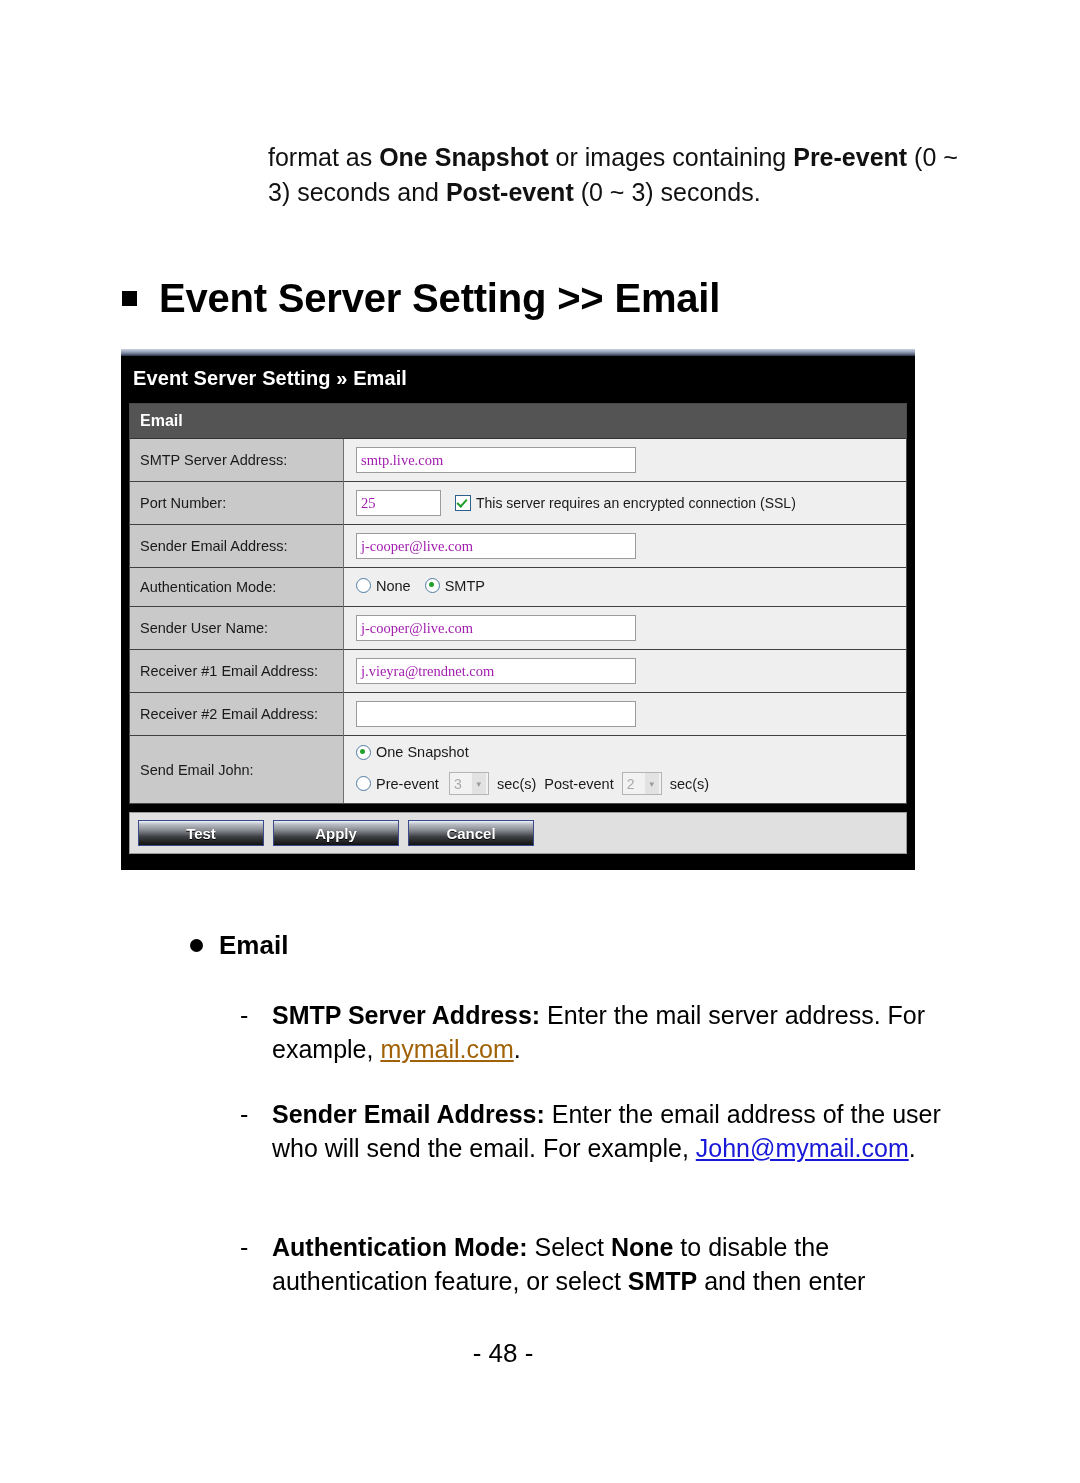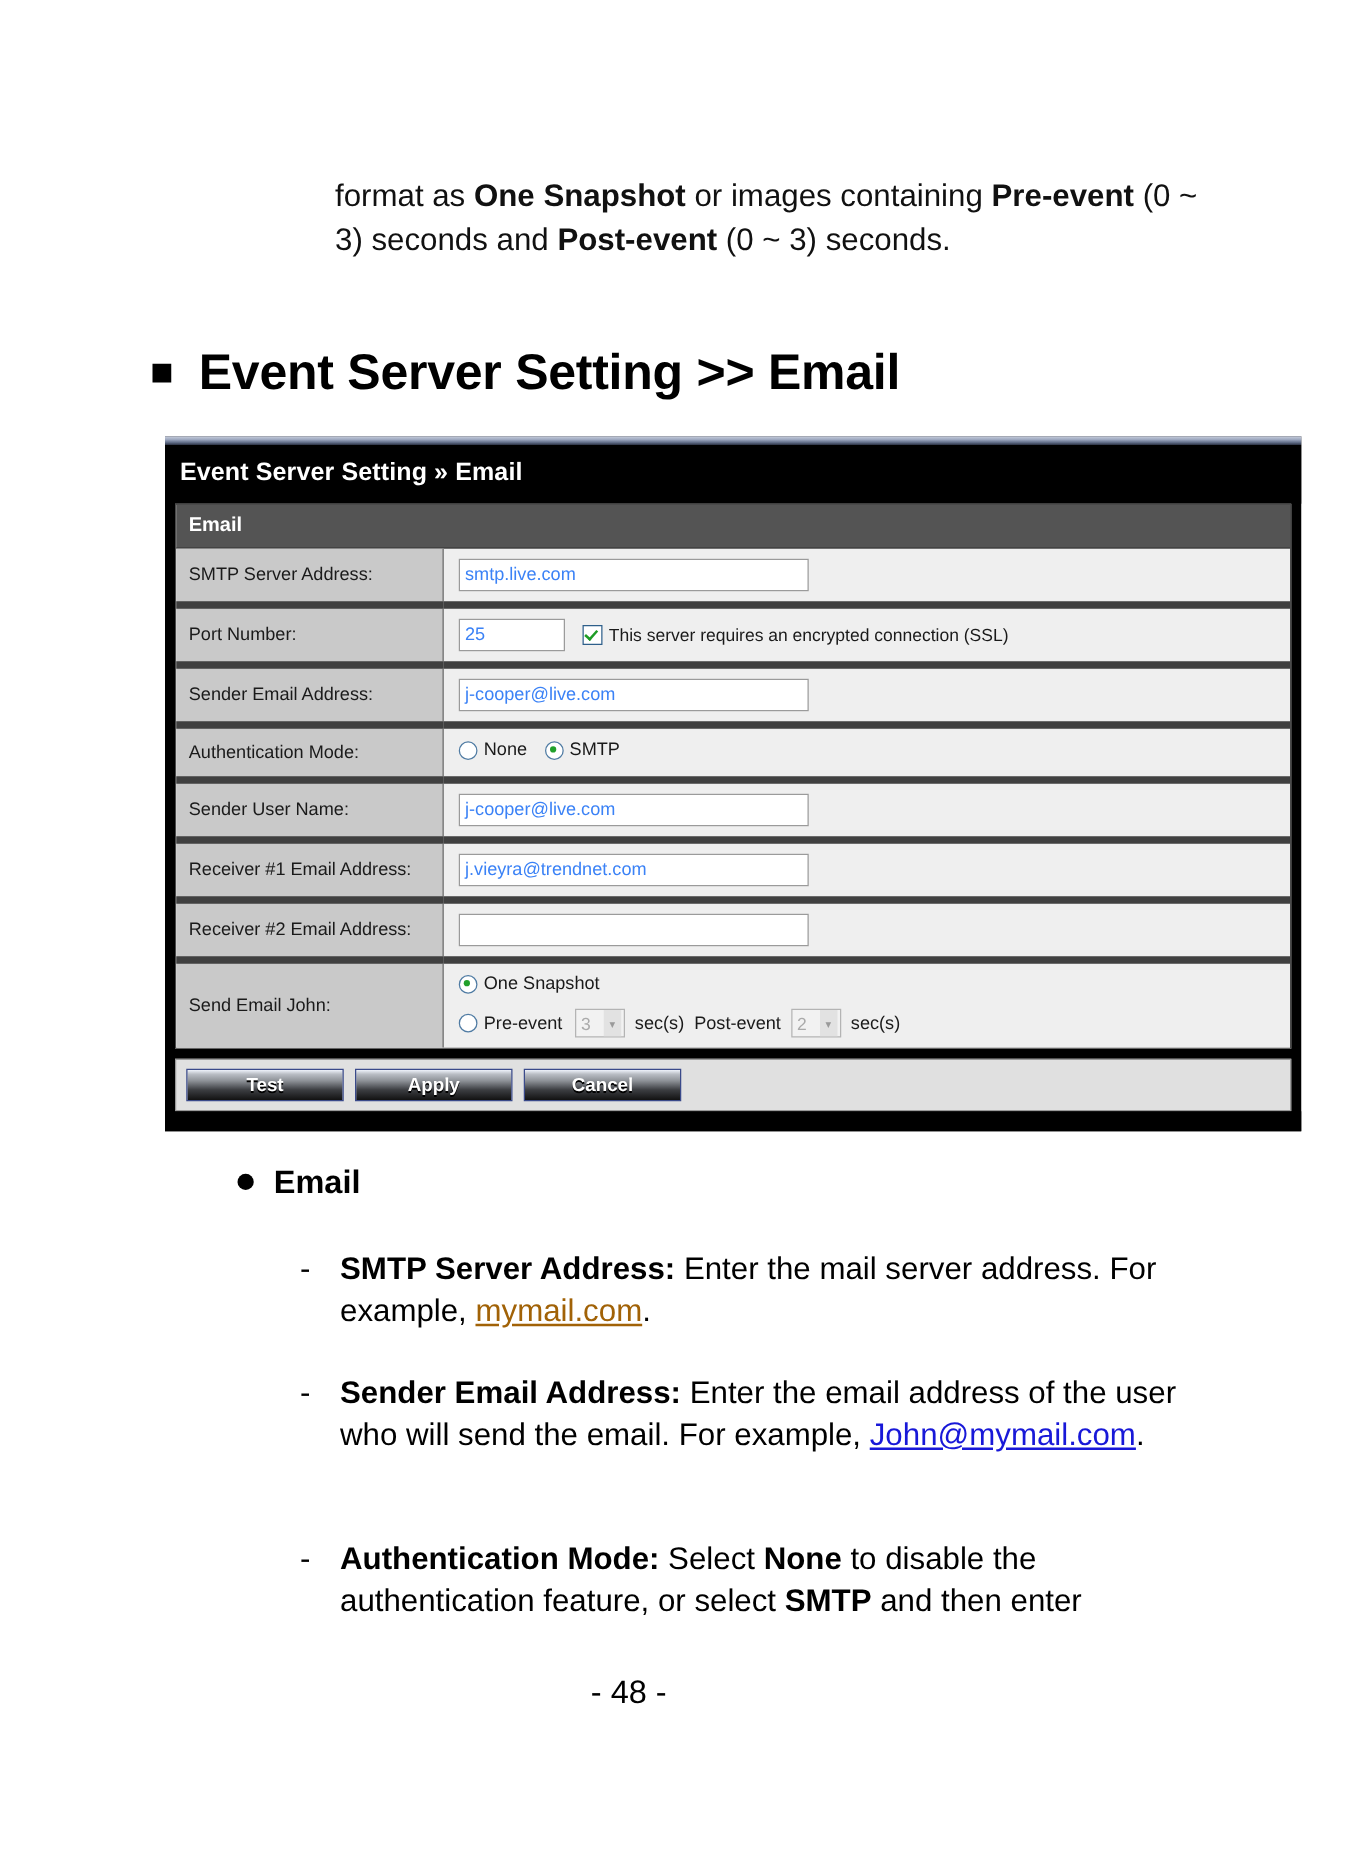--- a/index.html
+++ b/index.html
@@ -48,25 +48,24 @@
     font-size: 40px;
     font-weight: bold;
     letter-spacing: -0.2px;
   }
 
   
   .panel {
     position: absolute;
     left: 121px;
     top: 349px;
-    width: 909px;
+    width: 794px;
     background: #000000;
     box-sizing: border-box;
     padding: 0 0 0 0;
-    margin-left: 11px;
   }
   .panel-topstrip {
     height: 7px;
     width: 100%;
     background: linear-gradient(to bottom, #c9cfdd 0%, #9aa5bd 40%, #5b6781 75%, #2b3142 100%);
   }
   .panel-title {
     color: #ffffff;
     font-size: 20px;
     font-weight: bold;
@@ -87,21 +86,21 @@
     padding: 8px 0 8px 10px;
     border-bottom: 1px solid #333;
   }
   table.form {
     border-collapse: collapse;
     width: 100%;
     table-layout: fixed;
   }
   table.form tr { background: #efefef; }
   table.form td {
-    border-top: 6px solid #404040;
+    border-top: 1px solid #404040;
     vertical-align: middle;
     font-size: 14.5px;
     color: #1a1a1a;
   }
   table.form tr:first-child td { border-top: none; }
   td.lbl {
     width: 203px;
     background: #c9c9c9;
     padding: 9px 0 9px 10px;
     font-weight: normal;
@@ -109,23 +108,23 @@
     line-height: 20px;
   }
   td.val {
     padding: 8px 0 8px 12px;
   }
   .txtbox {
     box-sizing: border-box;
     height: 26px;
     border: 1px solid #9b9b9b;
     background: #ffffff;
-    font-family: Liberation Sans, sans-serif;
+    font-family: Liberation Serif, serif;
     font-size: 14.5px;
-    color: #3b82f6;
+    color: #a21caf;
     padding: 2px 4px;
     display: inline-flex;
     align-items: center;
     vertical-align: middle;
   }
   .txtbox.wide { width: 280px; }
   .txtbox.port { width: 85px; }
   .dots { letter-spacing: 2px; font-size: 15px; }
 
   

